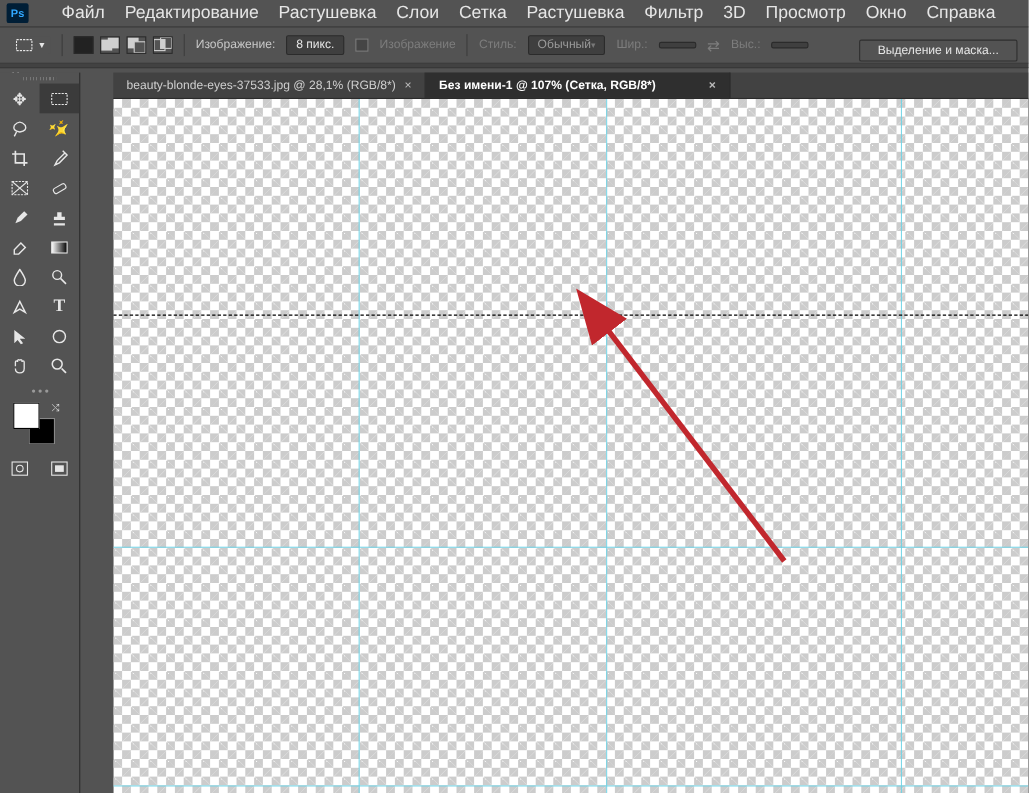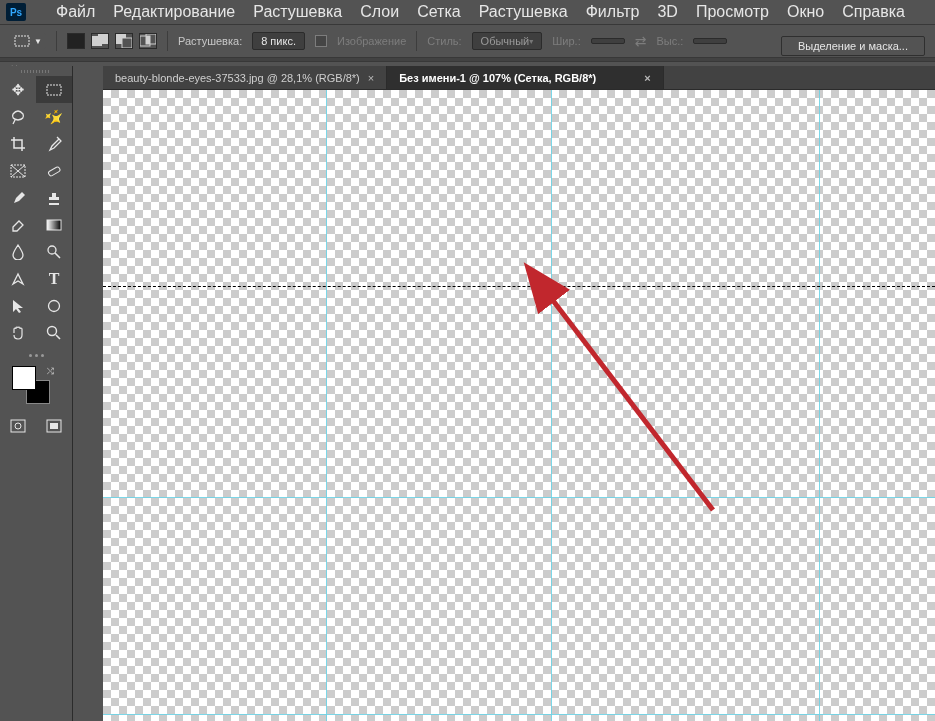--- a/index.html
+++ b/index.html
@@ -202,21 +202,21 @@
     </div>
     <div class="opt-rect">
       <svg width="16" height="14">
           <rect x="0" y="2" width="10" height="10" fill="none" stroke="#d0d0d0"></rect>
           <rect x="6" y="0" width="10" height="10" fill="none" stroke="#d0d0d0"></rect>
           <rect x="6" y="2" width="4" height="8" fill="#d0d0d0"></rect>
         </svg>
     </div>
   </div>
   <div class="opt-divider"></div>
-  <span class="opt-label">Растушевка:</span>
+  <span class="opt-label">Изображение:</span>
   <span class="opt-field">8 пикс.</span>
   <div class="opt-checkbox"></div>
   <span class="opt-label dim">Изображение</span>
   <div class="opt-divider"></div>
   <span class="opt-label dim">Стиль:</span>
   <div class="opt-dd">
     <span>Обычный</span>
     <span style="font-size:8px;color:#777">▾</span>
   </div>
   <span class="opt-label dim">Шир.:</span>

